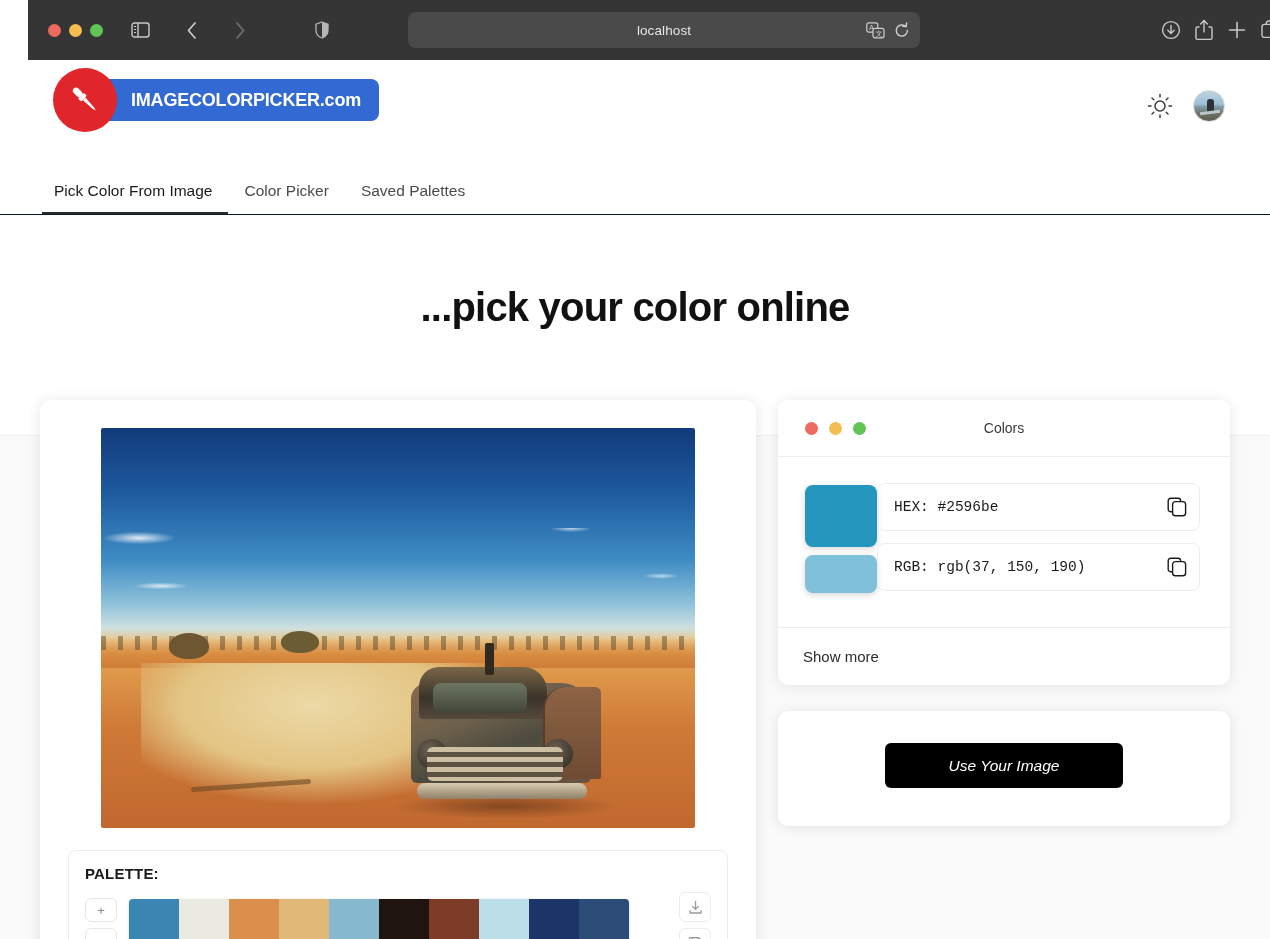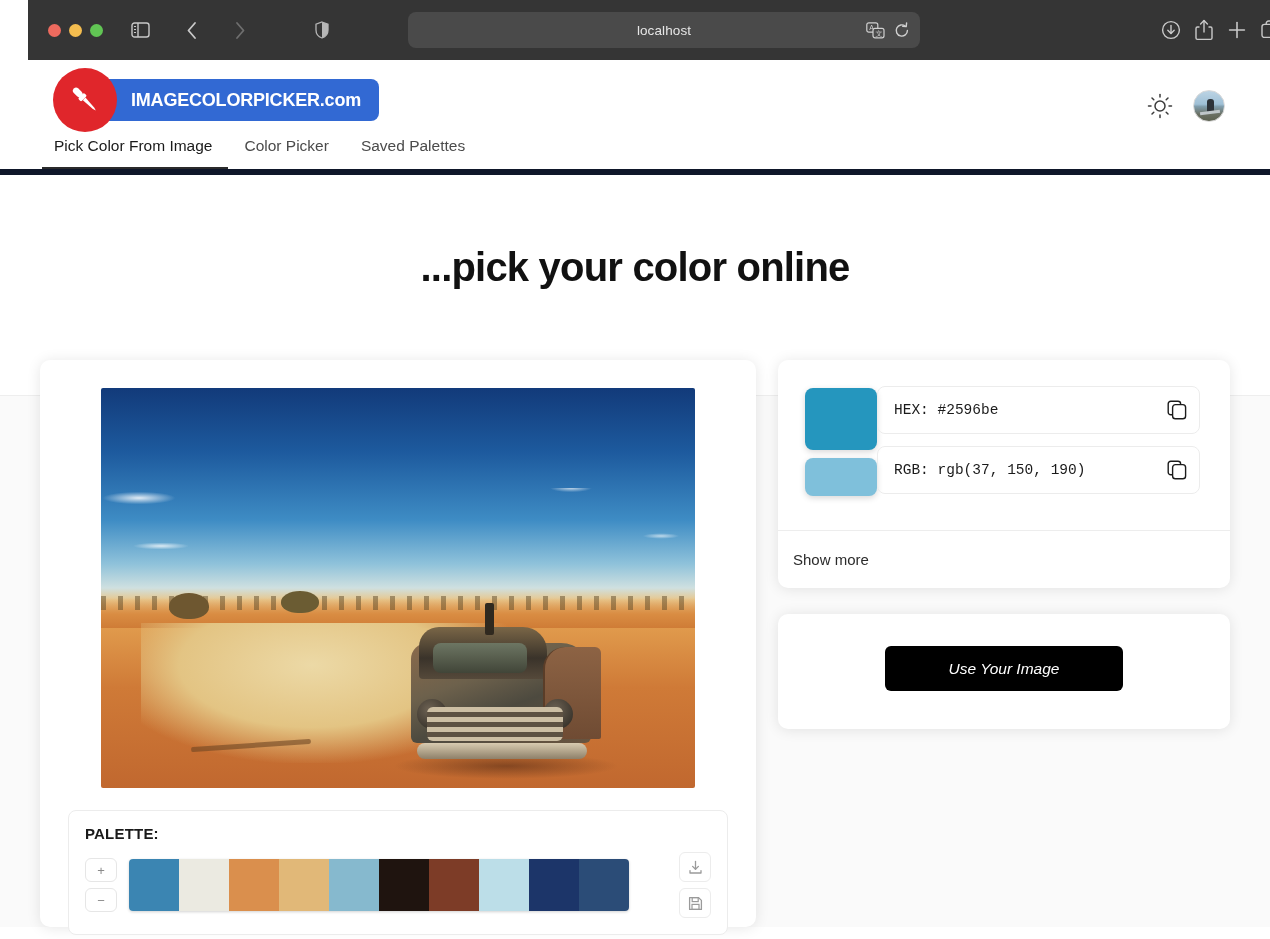--- a/index.html
+++ b/index.html
@@ -44,21 +44,21 @@
     display: flex; align-items: center; gap: 9px;
   }
   .right-tools {
     position: absolute; right: 16px; top: 12px; height: 36px;
     display: flex; align-items: center; gap: 14px;
   }
 
   
   .page { width: 1270px; height: 879px; background: #ffffff; position: relative; }
   .site-header {
-    height: 115px; position: relative; border-bottom: 6px solid #0f172a;
+    height: 155px; position: relative; border-bottom: 1px solid #0f172a;
   }
   .logo-wrap { position: absolute; left: 53px; top: 8px; display: flex; align-items: center; }
   .logo-circle {
     width: 64px; height: 64px; border-radius: 50%;
     background: #e0262b; position: relative; z-index: 2;
     display: flex; align-items: center; justify-content: center;
   }
   .logo-pill {
     height: 42px; background: #3269d3; border-radius: 8px;
     margin-left: -20px; padding: 0 18px 0 34px;
@@ -249,21 +249,21 @@
   }
   .fields { flex: 1; display: flex; flex-direction: column; gap: 12px; }
   .field {
     height: 48px; border: 1px solid #ececec; border-radius: 8px;
     display: flex; align-items: center; padding: 0 12px 0 16px;
     font-family: "Liberation Mono", monospace; font-size: 14.5px; color: #1b1b1b;
   }
   .field .val { flex: 1; white-space: nowrap; }
   .copy-ico { width: 20px; height: 20px; flex: none; }
   .show-more {
-    border-top: 1px solid #ededed; padding: 20px 15px; font-size: 15px; color: #2b2b2b;
+    border-top: 1px solid #ededed; padding: 20px 25px; font-size: 15px; color: #2b2b2b;
   }
 
   .use-card {
     margin-top: 26px; background: #fff; border-radius: 10px;
     box-shadow: 0 1px 14px rgba(0,0,0,0.10);
     padding: 32px 30px 38px 30px; text-align: center;
   }
   .use-btn {
     width: 238px; height: 45px; background: #000; color: #fff;
     border: none; border-radius: 6px; font-size: 15.5px;
@@ -474,20 +474,28 @@
               </svg>
             </div>
           </div>
         </div>
       </div>
     </div>
 
     <div class="side-col">
 
       <div class="colors-card">
+        <div class="colors-titlebar">
+          <div class="traffic-lights">
+            <span class="tl red"></span>
+            <span class="tl yellow"></span>
+            <span class="tl green"></span>
+          </div>
+          <div class="colors-title">Colors</div>
+        </div>
 
         <div class="colors-body">
           <div class="color-chips">
             <div class="chip-main" id="chip-main" style="background: rgb(37, 150, 190);"></div>
             <div class="chip-sub" id="chip-sub" style="background: rgb(127, 192, 219);"></div>
           </div>
           <div class="fields">
             <div class="field">
               <span class="val"><span>HEX:</span>
               <span>#2596be</span></span>

